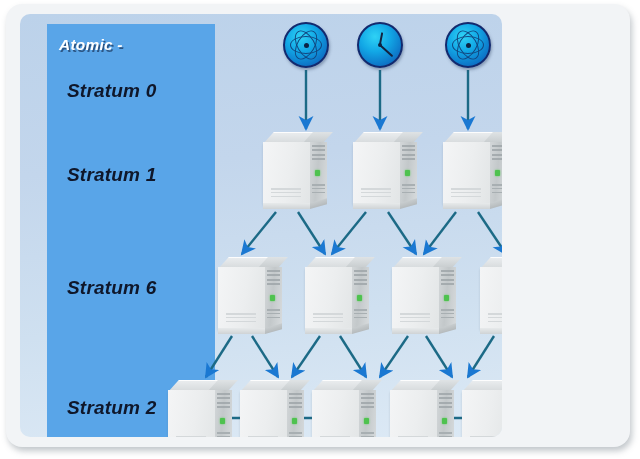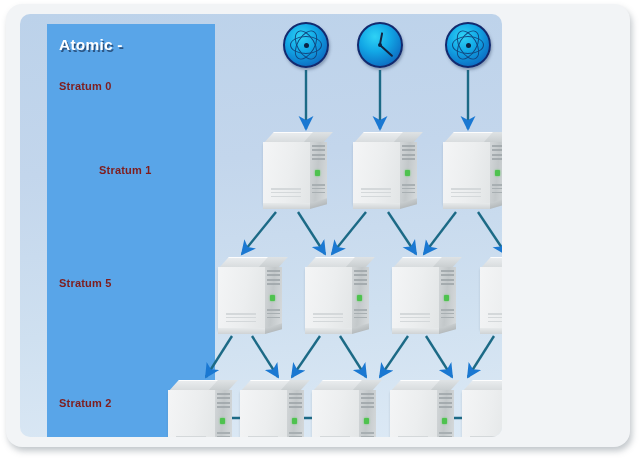--- a/index.html
+++ b/index.html
@@ -30,20 +30,21 @@
   }
   #inner {
     position: absolute;
     left: 14px;
     top: 10px;
     width: 482px;
     height: 423px;
     border-radius: 10px;
     background: linear-gradient(175deg, #bcd2ea 0%, #c3d6ec 35%, #cfe0f0 70%, #dce9f5 100%);
     overflow: hidden;
+    font-style: italic;
   }
   
   #sidepanel {
     position: absolute;
     left: 27px;
     top: 10px;
     width: 168px;
     height: 415px;
     background: #59a5e8;
   }
@@ -52,24 +53,24 @@
     left: 12px;
     color: #ffffff;
     font-weight: bold;
     font-size: 15.5px;
     letter-spacing: 0.2px;
     text-shadow: 1.5px 1.5px 0px rgba(30,60,100,0.75);
     white-space: nowrap;
   }
   .stratum-label {
     position: absolute;
-    left: 12px;
-    color: #7f1d1d;
+    left: 20px;
+    color: #0f172a;
     font-weight: bold;
-    font-size: 11px;
+    font-size: 19px;
     letter-spacing: 0.2px;
     white-space: nowrap;
   }
   
   .clockicon {
     position: absolute;
     width: 46px;
     height: 46px;
   }
   .disc {
@@ -223,22 +224,22 @@
 </head>
 <body>
 
 <div id="stage">
   <div id="frame">
     <div id="inner">
 
       <div id="sidepanel">
         <div class="side-title" style="top:12px;">Atomic -</div>
         <div class="stratum-label" style="top:56px;">Stratum 0</div>
-        <div class="stratum-label" style="top:140px;margin-left:40px;">Stratum 1</div>
-        <div class="stratum-label" style="top:253px;">Stratum 5</div>
+        <div class="stratum-label" style="top:140px;">Stratum 1</div>
+        <div class="stratum-label" style="top:253px;">Stratum 6</div>
         <div class="stratum-label" style="top:373px;">Stratum 2</div>
       </div>
 
       <svg id="arrows" viewBox="0 0 610 423" xmlns="http://www.w3.org/2000/svg">
         <defs>
           <marker id="ahead" markerWidth="7" markerHeight="7" refX="5.4" refY="3.5" orient="auto" markerUnits="strokeWidth">
             <path d="M0,0.4 L6.2,3.5 L0,6.6 L1.6,3.5 Z" fill="#1a78d2"></path>
           </marker>
         </defs>
         <g id="arrow-group" stroke="#1c6a86" stroke-width="2.4" fill="none">

